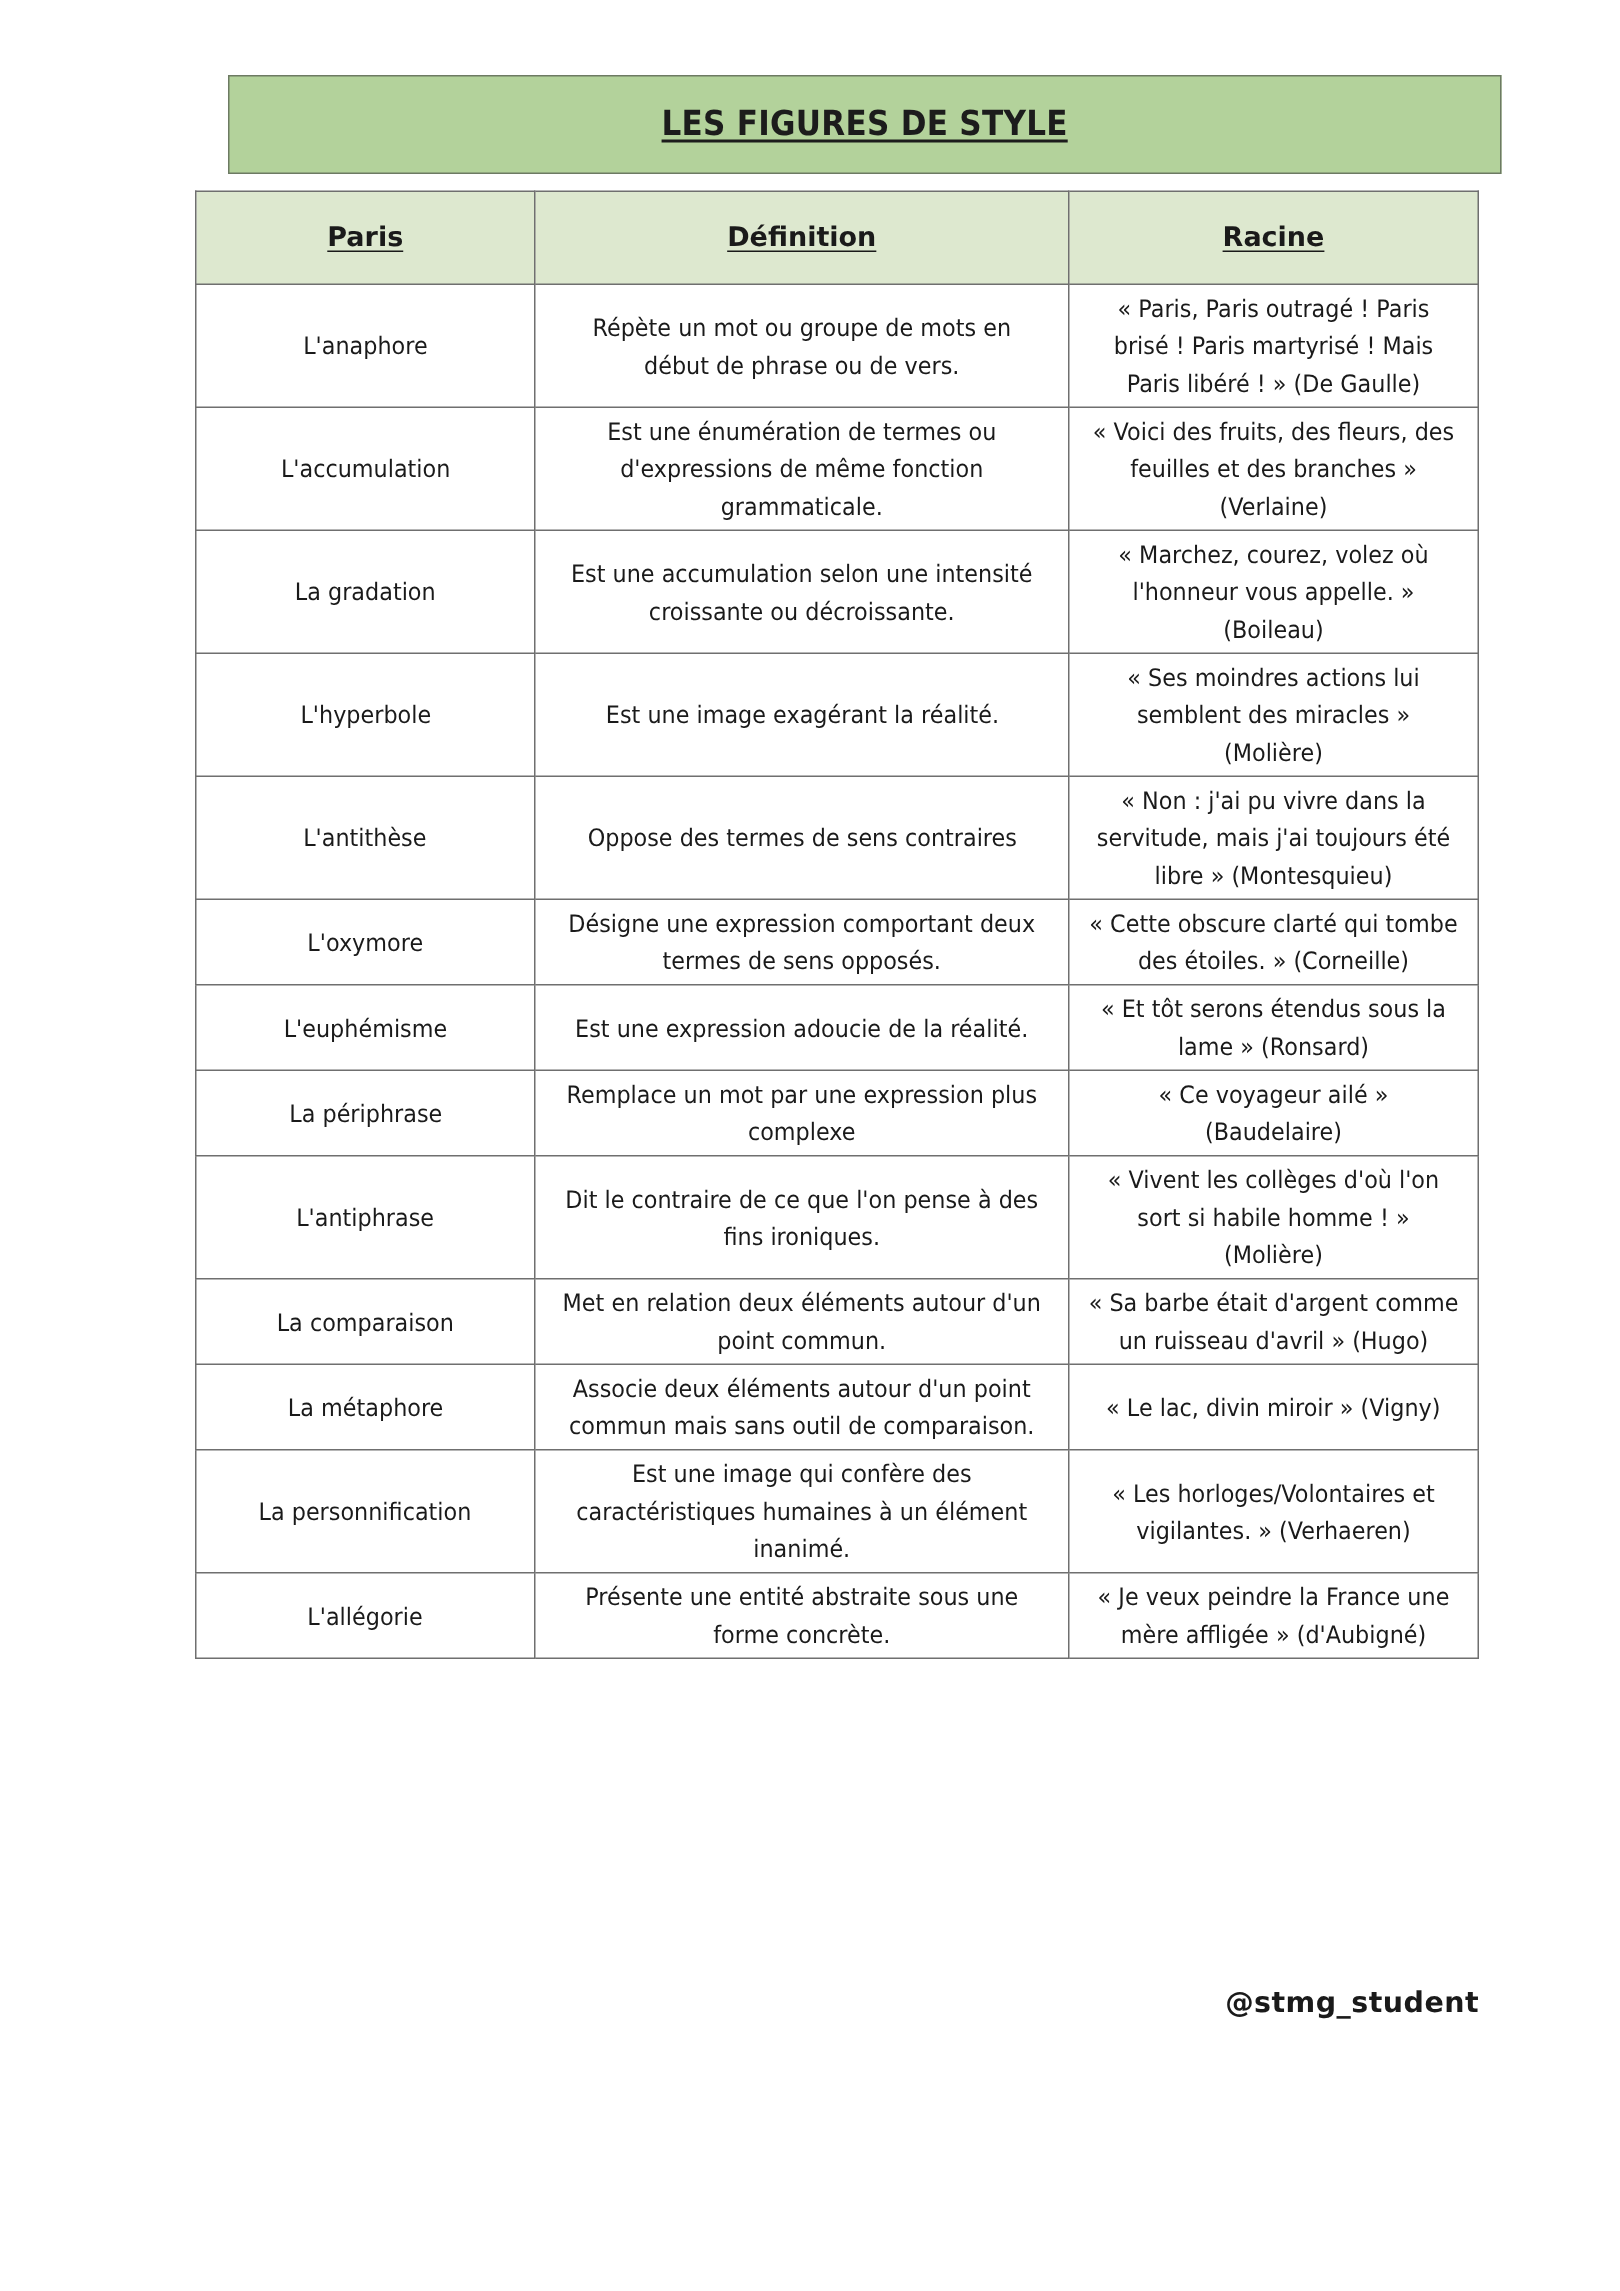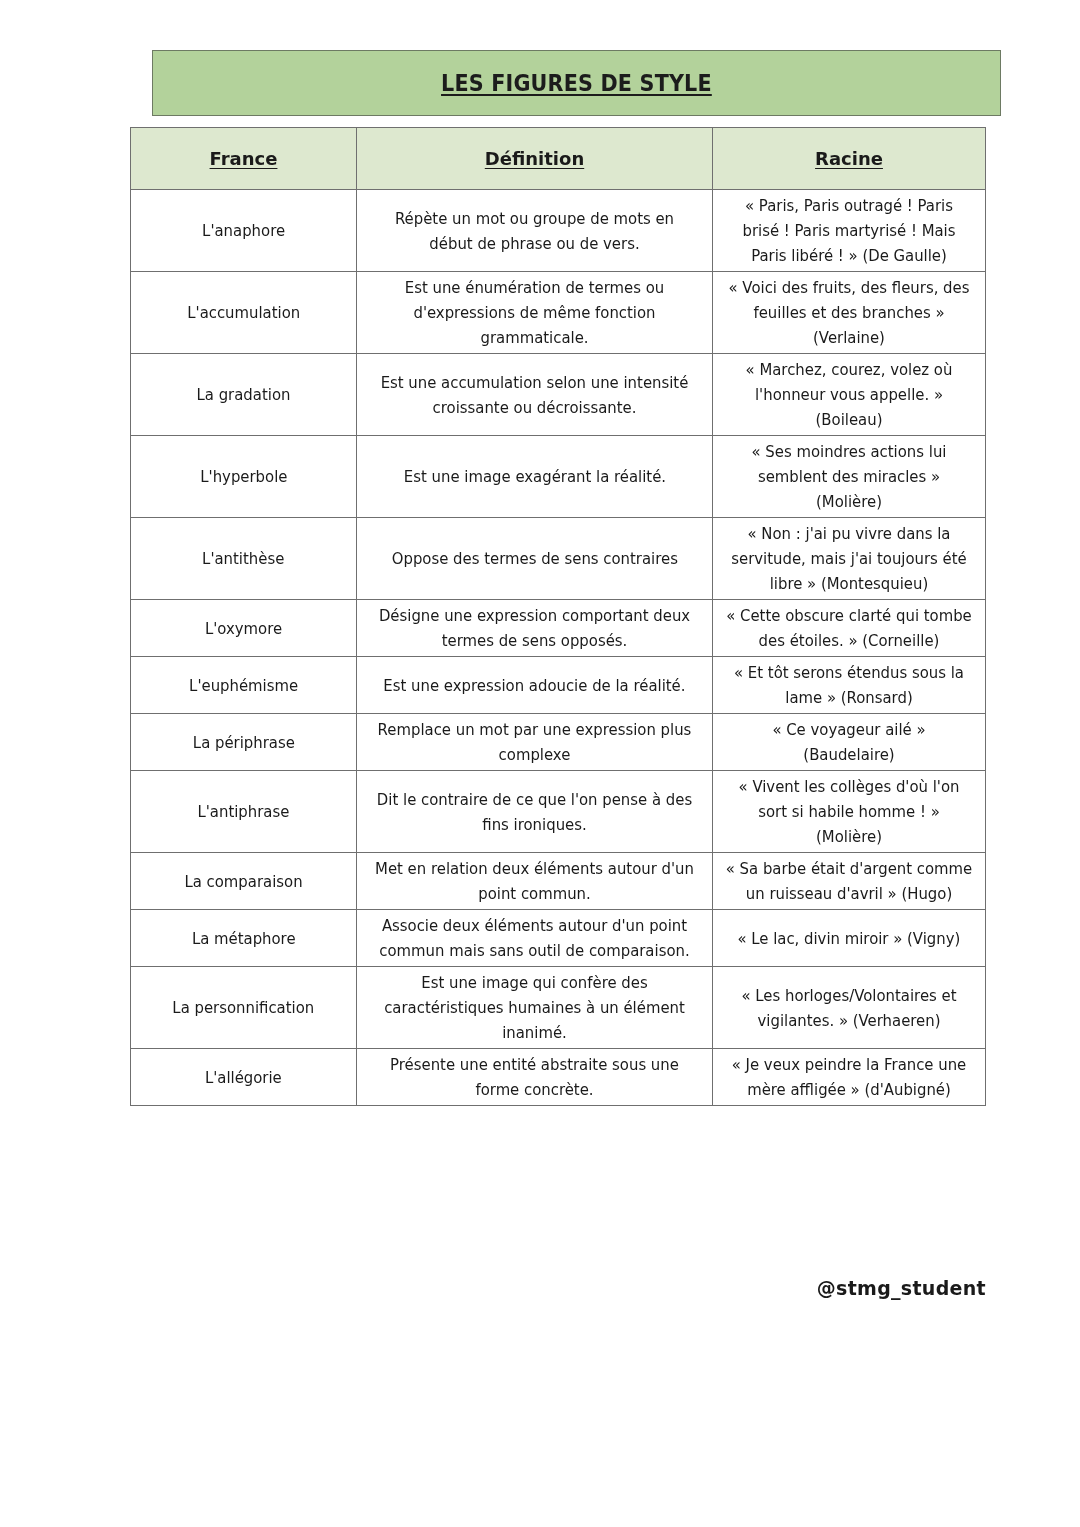--- a/index.html
+++ b/index.html
@@ -70,21 +70,21 @@
   table.figures td span {
     display: inline-block;
     transform: scaleX(0.93);
     transform-origin: center;
   }
   tr.h2 td { height: 56px; }
   tr.h3 td { height: 81px; }
   .watermark {
     position: absolute;
     right: 94px;
-    top: 1277px;
+    top: 1324px;
     font-size: 19px;
     font-weight: bold;
     color: #1a1a1a;
     letter-spacing: 0.3px;
   }
 </style>
 </head>
 <body>
 
 <div class="banner">
@@ -92,21 +92,21 @@
 </div>
 
 <table class="figures">
   <colgroup>
     <col class="c1">
       <col class="c2">
       <col class="c3">
   </colgroup>
   <thead>
     <tr>
-      <th>France</th>
+      <th>Paris</th>
       <th>Définition</th>
       <th>Racine</th>
     </tr>
   </thead>
   <tbody>
     <tr class="h3">
       <td><span>L'anaphore</span></td>
       <td><span>Répète un mot ou groupe de mots en début de phrase ou de vers.</span></td>
       <td><span>« Paris, Paris outragé ! Paris brisé ! Paris martyrisé ! Mais Paris libéré ! » (De Gaulle)</span></td>
     </tr>

